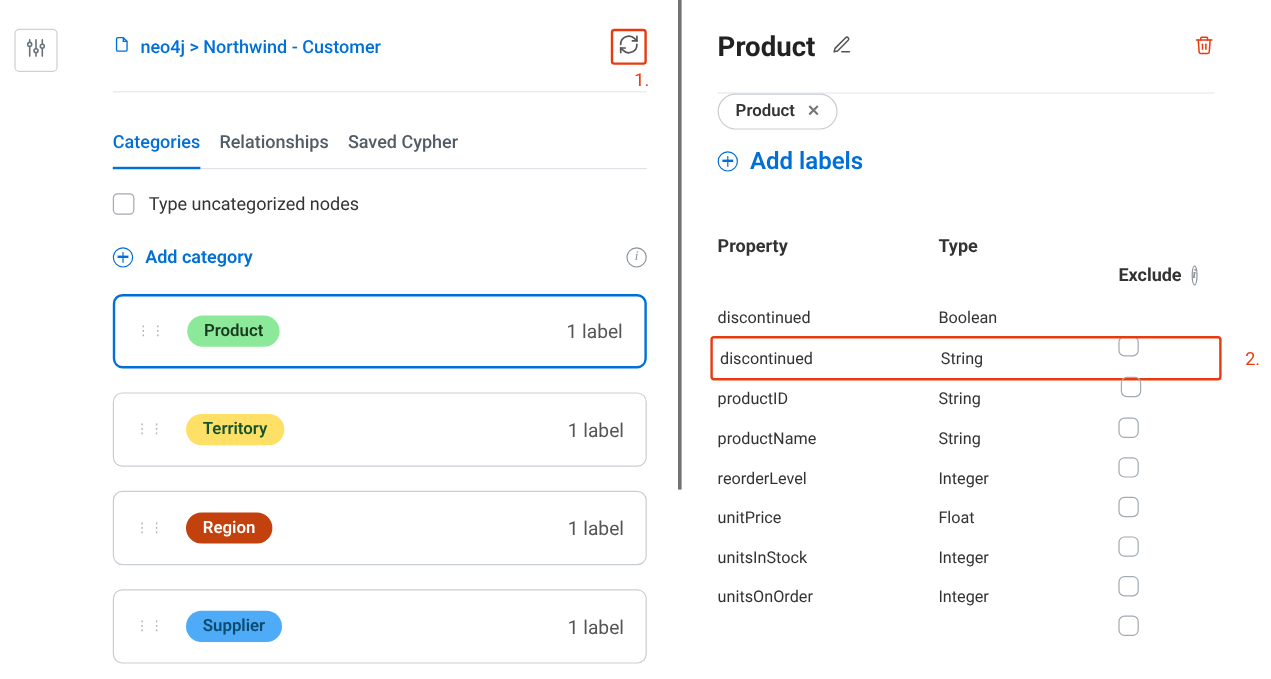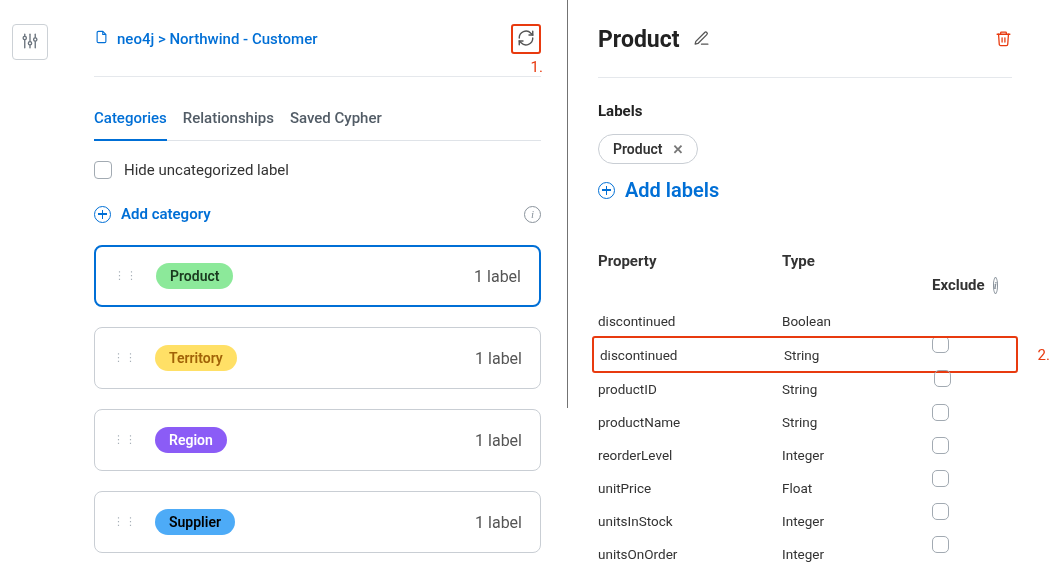--- a/index.html
+++ b/index.html
@@ -28,21 +28,21 @@
     cursor: pointer;
   }
   .sidebar-toggle svg { width: 18px; height: 18px; }
 
   .main {
     position: absolute;
     left: 68px;
     top: 0;
     width: 500px;
     padding: 24px 26px 0 26px;
-    border-right: 1px solid #737373;
+    border-right: 3px solid #737373;
     height: 408px;
   }
   .header-row {
     display: flex;
     align-items: center;
     justify-content: space-between;
     padding-bottom: 22px;
     border-bottom: 1px solid #e5e8ec;
   }
   .breadcrumb {
@@ -170,23 +170,23 @@
     line-height: 6px;
     cursor: grab;
   }
   .pill {
     padding: 5px 14px;
     border-radius: 14px;
     font-weight: 600;
     font-size: 14px;
   }
   .pill.green  { background: #8CE99A; color: #1a3a1f; }
-  .pill.yellow { background: #FFE066; color: #a16207; }
-  .pill.purple { background: #8b5cf6; color: #fff; }
-  .pill.blue   { background: #4DABF7; color: #000000; }
+  .pill.yellow { background: #FFE066; color: #14532d; }
+  .pill.purple { background: #c2410c; color: #fff; }
+  .pill.blue   { background: #4DABF7; color: #0c4a6e; }
   .cat-meta { font-size: 16px; color: #555; }
 
   
   .right {
     position: absolute;
     left: 580px;
     top: 0;
     width: 460px;
     padding: 26px 28px 0 18px;
     height: 566px;
@@ -317,21 +317,21 @@
   </div>
 
   <div class="tabs">
     <div class="tab active">Categories</div>
     <div class="tab">Relationships</div>
     <div class="tab">Saved Cypher</div>
   </div>
 
   <div class="check-row">
     <div class="checkbox"></div>
-    <span>Hide uncategorized label</span>
+    <span>Type uncategorized nodes</span>
   </div>
 
   <div class="add-row">
     <div class="add-link">
       <span class="plus-circle"></span>
       <span>Add category</span>
     </div>
     <div class="info-circle">i</div>
   </div>
 
@@ -382,21 +382,20 @@
       <svg viewBox="0 0 24 24" fill="none" stroke="currentColor" stroke-width="1.8" stroke-linecap="round" stroke-linejoin="round">
         <path d="M3 6h18"></path>
           <path d="M8 6V4a1 1 0 0 1 1-1h6a1 1 0 0 1 1 1v2"></path>
         <path d="M19 6l-1 14a2 2 0 0 1-2 2H8a2 2 0 0 1-2-2L5 6"></path>
         <line x1="10" y1="11" x2="10" y2="17"></line>
           <line x1="14" y1="11" x2="14" y2="17"></line>
       </svg>
     </span>
   </div>
 
-  <div class="r-section-label">Labels</div>
   <div class="label-chip">
     <span>Product</span>
     <span class="chip-x">✕</span>
   </div>
   <div class="add-labels">
     <span class="plus-circle"></span>
     <span>Add labels</span>
   </div>
 
   <div class="prop-head">

